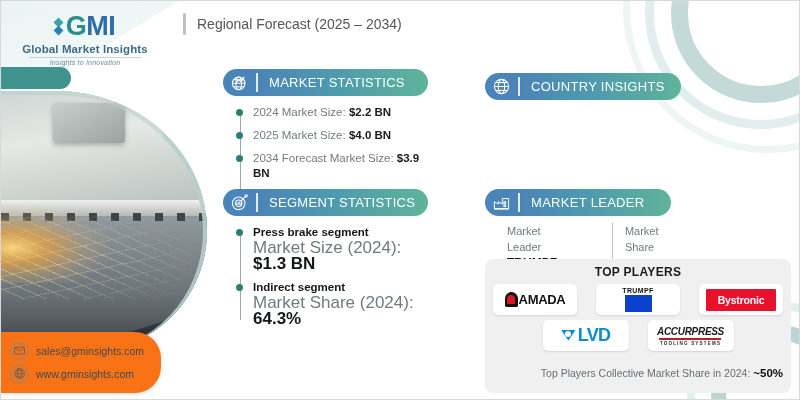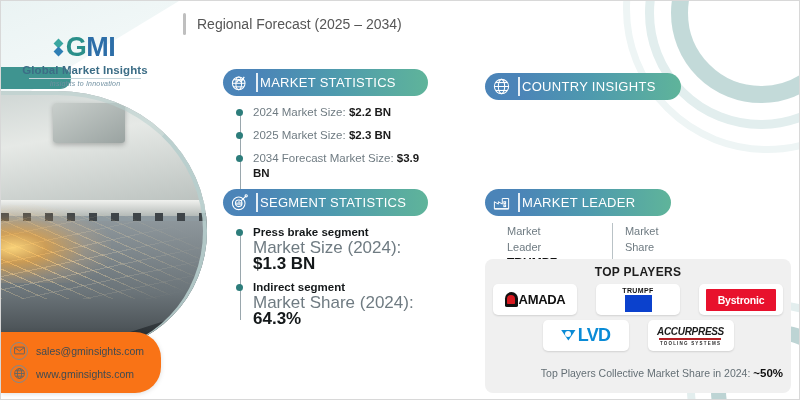--- a/index.html
+++ b/index.html
@@ -49,21 +49,21 @@
     background: #3f9490;
   }
   .hero-wedge {
     position: absolute; left: 0; top: 0; width: 178px; height: 108px;
     background: linear-gradient(160deg, #eaf3f3 0%, #f2f8f8 55%, #ffffff 100%);
     clip-path: polygon(0 0, 178px 0, 0 108px);
   }
 
   
   .logo-box {
-    position: absolute; left: 8px; top: 27px;
+    position: absolute; left: 8px; top: 6px;
     width: 152px; height: 62px;
     display: flex; flex-direction: column;
     align-items: center; justify-content: center;
     z-index: 6;
   }
   .logo-main { display: flex; align-items: center; gap: 2px; }
   .logo-diamonds { display: flex; flex-direction: column; gap: 1px; margin-right: 2px; }
   .dia { width: 7px; height: 7px; background: #3aa6a0; transform: rotate(45deg); }
   .dia.b { background: #2f7fb5; }
   .logo-gmi {
@@ -178,21 +178,21 @@
     background: #4b84b8;
     border-top-left-radius: 14px; border-bottom-left-radius: 14px;
     display: flex; align-items: center; justify-content: center;
   }
   .sec-title {
     height: 27px; flex: 1;
     background: linear-gradient(90deg, #4b84b8 0%, #4e9aae 45%, #5fb49a 100%);
     border-top-right-radius: 14px; border-bottom-right-radius: 14px;
     display: flex; align-items: center;
     color: #ffffff; font-size: 13px; letter-spacing: .3px;
-    padding-left: 4px;
+    padding-left: 13px;
     position: relative;
   }
   .sec-title::before {
     content: ""; position: absolute; left: 0; top: 4px;
     width: 2px; height: 19px; background: rgba(255,255,255,.85);
   }
 
   
   .bullets { position: relative; margin: 9px 0 0 13px; padding-left: 17px; }
   .bullets::before {
@@ -341,21 +341,21 @@
           <polyline points="8,12 11,8.5 14,11 18,5" stroke-width="1.6"></polyline>
         </svg>
       </div>
       <div class="sec-title">MARKET STATISTICS</div>
     </div>
     <div class="bullets">
       <div class="b-item">
         <div class="b-text"><span>2024 Market Size: </span><b>$2.2 BN</b></div>
       </div>
       <div class="b-item">
-        <div class="b-text"><span>2025 Market Size: </span><b>$2.3 BN</b></div>
+        <div class="b-text"><span>2025 Market Size: </span><b>$4.0 BN</b></div>
       </div>
       <div class="b-item">
         <div class="b-text"><span>2034 Forecast Market Size: </span><b>$3.9 BN</b></div>
       </div>
       <div class="b-item">
         <div class="b-text"><span>CAGR (2025-2034): </span><b>6%</b></div>
       </div>
     </div>
   </div>
 

